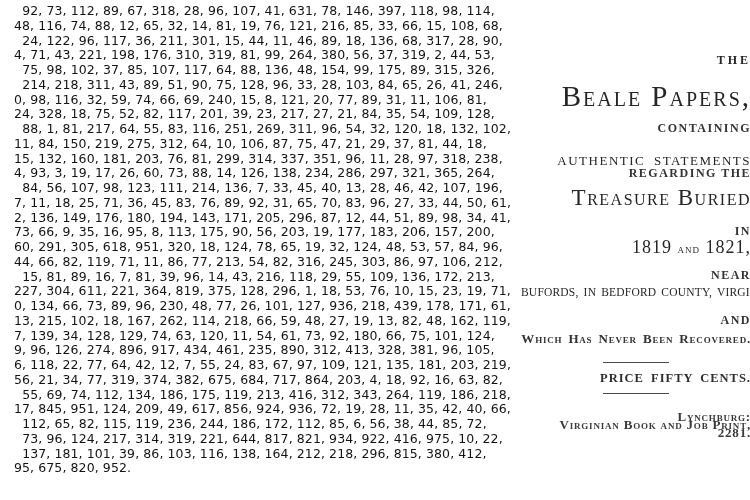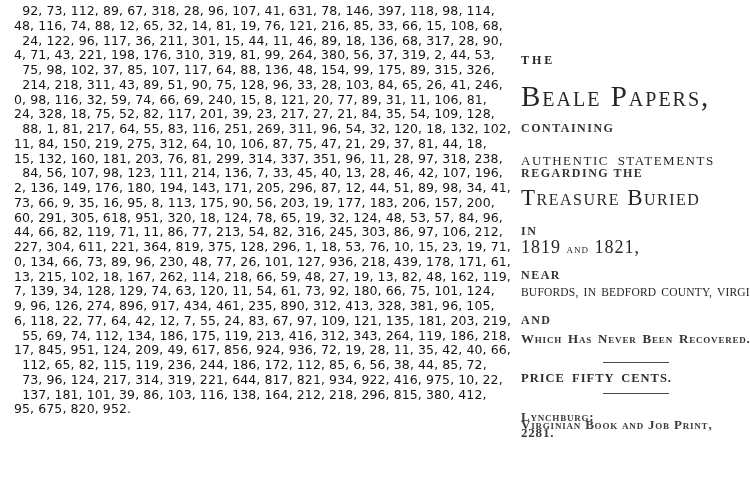--- a/index.html
+++ b/index.html
@@ -41,21 +41,21 @@
     top: 0;
     width: 230px;
     height: 500px;
     font-family: "Liberation Serif", "DejaVu Serif", serif;
     color: #262626;
   }
   .tp-el {
     position: absolute;
     left: 0;
     width: 100%;
-    text-align: left;
+    text-align: right;
     white-space: nowrap;
   }
   .tp-the        { top: 53px;  font-size: 12px; font-weight: bold; letter-spacing: 3px; }
   .tp-title      { top: 79px;  font-size: 29px; line-height: 34px; font-variant: small-caps; letter-spacing: 2px; }
   .tp-tinylabel  { font-size: 12px; font-weight: bold; letter-spacing: 1.5px; color: #333; }
   .tp-containing { top: 121px; }
   .tp-authentic  { top: 153px; font-size: 13px; letter-spacing: 1.5px; word-spacing: 4px; }
   .tp-regarding  { top: 166px; }
   .tp-treasure   { top: 184px; font-size: 23px; line-height: 28px; font-variant: small-caps; letter-spacing: 1.5px; }
   .tp-in         { top: 224px; }
@@ -91,31 +91,35 @@
       <div>48, 116, 74, 88, 12, 65, 32, 14, 81, 19, 76, 121, 216, 85, 33, 66, 15, 108, 68,</div>
       <div>  24, 122, 96, 117, 36, 211, 301, 15, 44, 11, 46, 89, 18, 136, 68, 317, 28, 90,</div>
       <div>4, 71, 43, 221, 198, 176, 310, 319, 81, 99, 264, 380, 56, 37, 319, 2, 44, 53,</div>
       <div>  75, 98, 102, 37, 85, 107, 117, 64, 88, 136, 48, 154, 99, 175, 89, 315, 326,</div>
       <div>  214, 218, 311, 43, 89, 51, 90, 75, 128, 96, 33, 28, 103, 84, 65, 26, 41, 246,</div>
       <div>0, 98, 116, 32, 59, 74, 66, 69, 240, 15, 8, 121, 20, 77, 89, 31, 11, 106, 81,</div>
       <div>24, 328, 18, 75, 52, 82, 117, 201, 39, 23, 217, 27, 21, 84, 35, 54, 109, 128,</div>
       <div>  88, 1, 81, 217, 64, 55, 83, 116, 251, 269, 311, 96, 54, 32, 120, 18, 132, 102,</div>
       <div>11, 84, 150, 219, 275, 312, 64, 10, 106, 87, 75, 47, 21, 29, 37, 81, 44, 18,</div>
       <div>15, 132, 160, 181, 203, 76, 81, 299, 314, 337, 351, 96, 11, 28, 97, 318, 238,</div>
+      <div>4, 93, 3, 19, 17, 26, 60, 73, 88, 14, 126, 138, 234, 286, 297, 321, 365, 264,</div>
       <div>  84, 56, 107, 98, 123, 111, 214, 136, 7, 33, 45, 40, 13, 28, 46, 42, 107, 196,</div>
+      <div>7, 11, 18, 25, 71, 36, 45, 83, 76, 89, 92, 31, 65, 70, 83, 96, 27, 33, 44, 50, 61,</div>
       <div>2, 136, 149, 176, 180, 194, 143, 171, 205, 296, 87, 12, 44, 51, 89, 98, 34, 41,</div>
       <div>73, 66, 9, 35, 16, 95, 8, 113, 175, 90, 56, 203, 19, 177, 183, 206, 157, 200,</div>
       <div>60, 291, 305, 618, 951, 320, 18, 124, 78, 65, 19, 32, 124, 48, 53, 57, 84, 96,</div>
       <div>44, 66, 82, 119, 71, 11, 86, 77, 213, 54, 82, 316, 245, 303, 86, 97, 106, 212,</div>
+      <div>  15, 81, 89, 16, 7, 81, 39, 96, 14, 43, 216, 118, 29, 55, 109, 136, 172, 213,</div>
       <div>227, 304, 611, 221, 364, 819, 375, 128, 296, 1, 18, 53, 76, 10, 15, 23, 19, 71,</div>
       <div>0, 134, 66, 73, 89, 96, 230, 48, 77, 26, 101, 127, 936, 218, 439, 178, 171, 61,</div>
       <div>13, 215, 102, 18, 167, 262, 114, 218, 66, 59, 48, 27, 19, 13, 82, 48, 162, 119,</div>
       <div>7, 139, 34, 128, 129, 74, 63, 120, 11, 54, 61, 73, 92, 180, 66, 75, 101, 124,</div>
       <div>9, 96, 126, 274, 896, 917, 434, 461, 235, 890, 312, 413, 328, 381, 96, 105,</div>
       <div>6, 118, 22, 77, 64, 42, 12, 7, 55, 24, 83, 67, 97, 109, 121, 135, 181, 203, 219,</div>
+      <div>56, 21, 34, 77, 319, 374, 382, 675, 684, 717, 864, 203, 4, 18, 92, 16, 63, 82,</div>
       <div>  55, 69, 74, 112, 134, 186, 175, 119, 213, 416, 312, 343, 264, 119, 186, 218,</div>
       <div>17, 845, 951, 124, 209, 49, 617, 856, 924, 936, 72, 19, 28, 11, 35, 42, 40, 66,</div>
       <div>  112, 65, 82, 115, 119, 236, 244, 186, 172, 112, 85, 6, 56, 38, 44, 85, 72,</div>
       <div>  73, 96, 124, 217, 314, 319, 221, 644, 817, 821, 934, 922, 416, 975, 10, 22,</div>
       <div>  137, 181, 101, 39, 86, 103, 116, 138, 164, 212, 218, 296, 815, 380, 412,</div>
       <div>95, 675, 820, 952.</div>
     </div>
 
   <div class="title-page">
 

